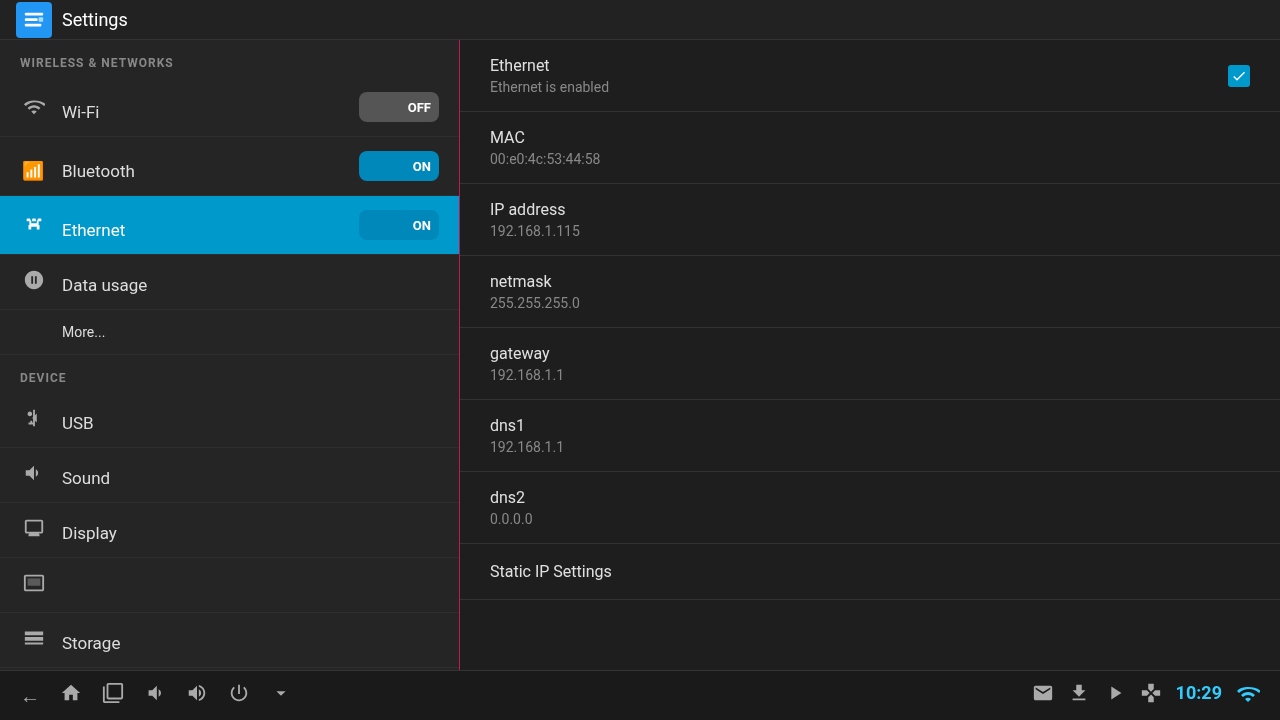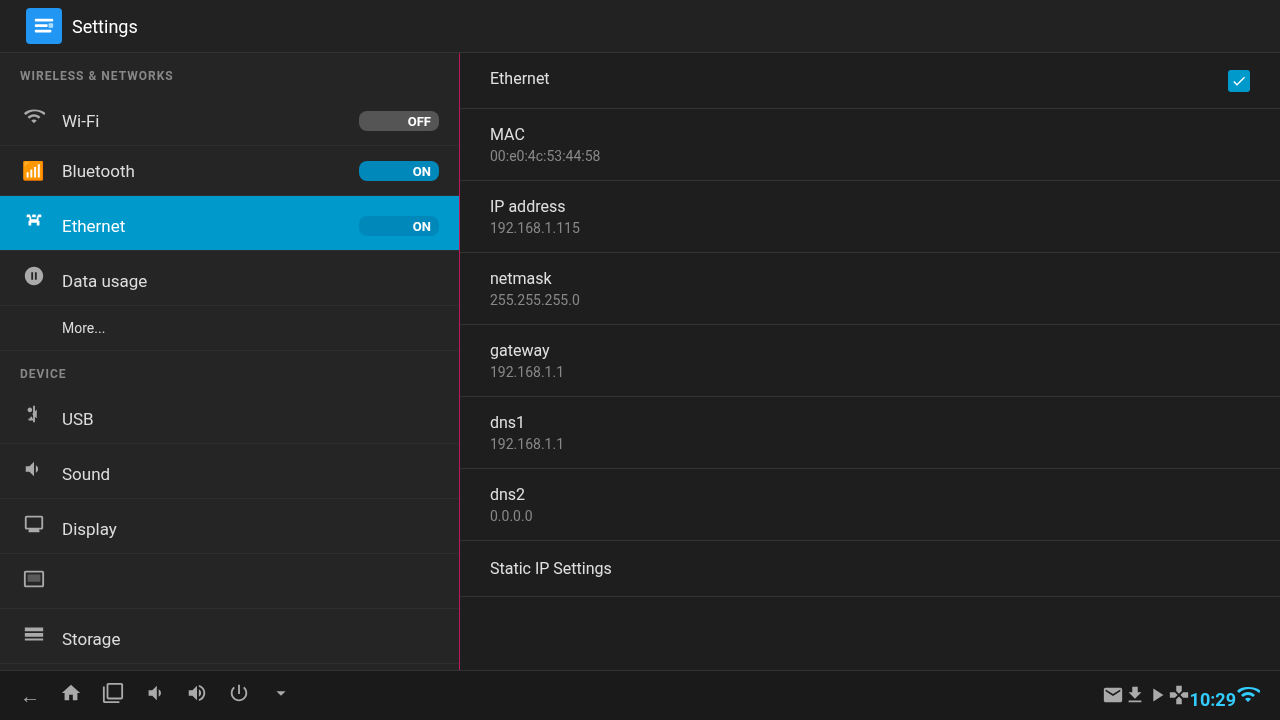--- a/index.html
+++ b/index.html
@@ -8,25 +8,25 @@
       height: 720px;
       background: #1a1a1a;
       font-family: 'Roboto', Arial, sans-serif;
       color: #ffffff;
       overflow: hidden;
       position: relative;
     }
 
     
     #titlebar {
-      height: 53px;
+      height: 40px;
       background: #222222;
       display: flex;
       align-items: center;
-      padding: 0 26px;
+      padding: 0 16px;
       border-bottom: 1px solid #333;
     }
     #titlebar .app-icon {
       width: 36px;
       height: 36px;
       background: #2196F3;
       border-radius: 4px;
       display: flex;
       align-items: center;
       justify-content: center;
@@ -75,21 +75,21 @@
     }
     .sidebar-item.active .item-icon { color: #ffffff; }
     .sidebar-item .item-label {
       flex: 1;
       font-size: 17px;
       color: #dddddd;
     }
     .sidebar-item.active .item-label { color: #ffffff; }
     .sidebar-item .toggle-btn {
       width: 80px;
-      height: 20px;
+      height: 30px;
       border-radius: 8px;
       display: flex;
       align-items: center;
       justify-content: flex-end;
       font-size: 13px;
       font-weight: bold;
       padding-right: 8px;
       color: #fff;
     }
     .toggle-off {
@@ -158,21 +158,21 @@
       right: 0;
       height: 50px;
       background: #1a1a1a;
       display: flex;
       align-items: center;
       justify-content: space-between;
       padding: 0 20px;
       border-top: 1px solid #333;
     }
     #taskbar .left-icons { display: flex; align-items: center; gap: 20px; }
-    #taskbar .right-icons { display: flex; align-items: flex-end; gap: 0; }
+    #taskbar .right-icons { display: flex; align-items: flex-start; gap: 14px; }
     #taskbar .nav-icon {
       font-size: 20px;
       color: #aaaaaa;
       cursor: pointer;
     }
     #taskbar .clock {
       font-size: 18px;
       color: #33ccff;
       font-weight: bold;
     }
@@ -301,20 +301,21 @@
         </svg>
       </div>
       <span class="item-label">Apps</span>
     </div>
   </div>
 
   <div id="detail">
 
     <div class="detail-item">
       <div class="detail-title">Ethernet</div>
+      <div class="detail-value">Ethernet is enabled</div>
       <div class="checkbox">
         <svg viewBox="0 0 24 24" fill="white">
             <path d="M9 16.17L4.83 12l-1.42 1.41L9 19 21 7l-1.41-1.41L9 16.17z"></path>
           </svg>
       </div>
     </div>
 
     <div class="detail-item">
       <div class="detail-title">MAC</div>
       <div class="detail-value">00:e0:4c:53:44:58</div>

